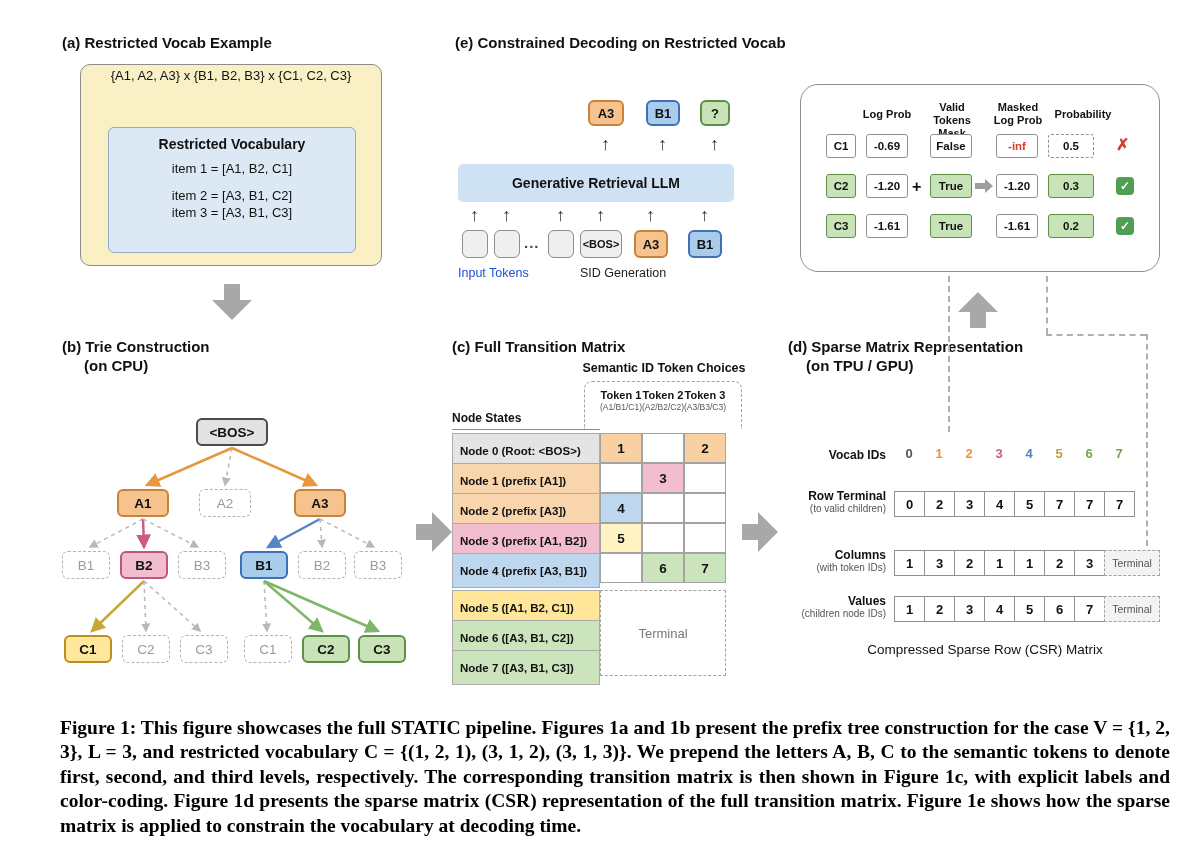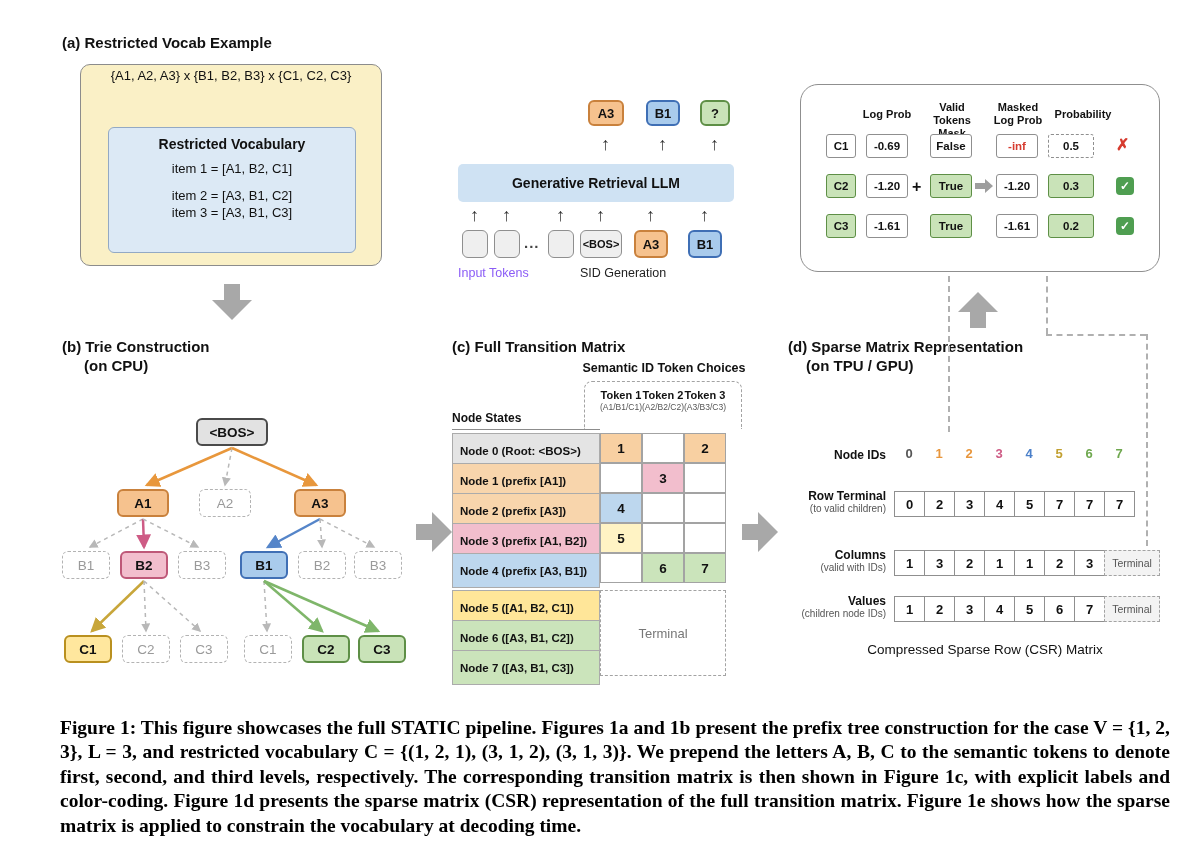--- a/index.html
+++ b/index.html
@@ -195,21 +195,21 @@
 
   <div class="abs" style="left:600px;top:590px;width:126px;height:86px;border:1.5px dashed #A3A3A3;display:flex;align-items:center;justify-content:center;color:#777;font-size:13px">Terminal</div>
 
   <svg class="abs" style="left:742px;top:512px" width="36" height="40">
     <polygon points="0,12 16,12 16,0 36,20 16,40 16,28 0,28" fill="#A8A8A8"></polygon>
   </svg>
 
   <div class="sec-title" style="left:788px;top:338px">(d) Sparse Matrix Representation</div>
   <div class="sec-title" style="left:806px;top:357px">(on TPU / GPU)</div>
 
-  <div class="dlab" style="left:760px;top:448px">Node IDs</div>
+  <div class="dlab" style="left:760px;top:448px">Vocab IDs</div>
   <div class="nid" style="left:894px;color:#555555">0</div>
   <div class="nid" style="left:924px;color:#E8963C">1</div>
   <div class="nid" style="left:954px;color:#E8963C">2</div>
   <div class="nid" style="left:984px;color:#CE5B85">3</div>
   <div class="nid" style="left:1014px;color:#4A7FC9">4</div>
   <div class="nid" style="left:1044px;color:#C2A031">5</div>
   <div class="nid" style="left:1074px;color:#6FA84F">6</div>
   <div class="nid" style="left:1104px;color:#6FA84F">7</div>
 
   <div class="dlab" style="left:760px;top:489px">Row Terminal</div>
@@ -217,21 +217,21 @@
   <div class="dcell" style="left:894px;top:491px">0</div>
   <div class="dcell bg-lorange" style="left:924px;top:491px">2</div>
   <div class="dcell bg-lorange" style="left:954px;top:491px">3</div>
   <div class="dcell bg-pink" style="left:984px;top:491px">4</div>
   <div class="dcell bg-blue" style="left:1014px;top:491px">5</div>
   <div class="dcell bg-paleyellow" style="left:1044px;top:491px">7</div>
   <div class="dcell bg-green" style="left:1074px;top:491px">7</div>
   <div class="dcell bg-green" style="left:1104px;top:491px">7</div>
 
   <div class="dlab" style="left:760px;top:548px">Columns</div>
-  <div class="dnote" style="left:760px;top:562px">(valid with IDs)</div>
+  <div class="dnote" style="left:760px;top:562px">(with token IDs)</div>
   <div class="dcell bg-lorange" style="left:894px;top:550px">1</div>
   <div class="dcell bg-lorange" style="left:924px;top:550px">3</div>
   <div class="dcell bg-pink" style="left:954px;top:550px">2</div>
   <div class="dcell bg-blue" style="left:984px;top:550px">1</div>
   <div class="dcell bg-paleyellow" style="left:1014px;top:550px">1</div>
   <div class="dcell bg-green" style="left:1044px;top:550px">2</div>
   <div class="dcell bg-green" style="left:1074px;top:550px">3</div>
   <div class="term-box" style="left:1104px;top:550px">Terminal</div>
 
   <div class="dlab" style="left:760px;top:594px">Values</div>
@@ -240,20 +240,21 @@
   <div class="dcell bg-lorange" style="left:924px;top:596px">2</div>
   <div class="dcell bg-pink" style="left:954px;top:596px">3</div>
   <div class="dcell bg-blue" style="left:984px;top:596px">4</div>
   <div class="dcell bg-paleyellow" style="left:1014px;top:596px">5</div>
   <div class="dcell bg-green" style="left:1044px;top:596px">6</div>
   <div class="dcell bg-green" style="left:1074px;top:596px">7</div>
   <div class="term-box" style="left:1104px;top:596px">Terminal</div>
 
   <div class="abs" style="left:810px;top:642px;width:350px;text-align:center;font-size:13.5px">Compressed Sparse Row (CSR) Matrix</div>
 
+  <div class="sec-title" style="left:455px;top:34px">(e) Constrained Decoding on Restricted Vocab</div>
 
   <div class="node n-orange" style="left:588px;top:100px;width:36px;height:26px;font-size:13px">A3</div>
   <div class="node n-blue" style="left:646px;top:100px;width:34px;height:26px;font-size:13px">B1</div>
   <div class="node n-green" style="left:700px;top:100px;width:30px;height:26px;font-size:13px">?</div>
 
   <span class="small-arrow" style="left:601px;top:135px">↑</span>
   <span class="small-arrow" style="left:658px;top:135px">↑</span>
   <span class="small-arrow" style="left:710px;top:135px">↑</span>
 
   <div class="abs" style="left:458px;top:164px;width:276px;height:38px;background:#CFE2F3;border-radius:5px;display:flex;align-items:center;justify-content:center;font-weight:bold;font-size:14px">Generative Retrieval LLM</div>
@@ -266,21 +267,21 @@
   <span class="small-arrow" style="left:700px;top:206px">↑</span>
 
   <div class="tok" style="left:462px;width:26px"></div>
   <div class="tok" style="left:494px;width:26px"></div>
   <div class="abs" style="left:524px;top:234px;font-size:15px;color:#444;letter-spacing:1px;font-weight:bold">...</div>
   <div class="tok" style="left:548px;width:26px"></div>
   <div class="tok" style="left:580px;width:42px">&lt;BOS&gt;</div>
   <div class="node n-orange" style="left:634px;top:230px;width:34px;height:28px;font-size:13px">A3</div>
   <div class="node n-blue" style="left:688px;top:230px;width:34px;height:28px;font-size:13px">B1</div>
 
-  <div class="abs" style="left:458px;top:266px;font-size:12.5px;color:#8b5cf6">Input Tokens</div>
+  <div class="abs" style="left:458px;top:266px;font-size:12.5px;color:#1d4ed8">Input Tokens</div>
   <div class="abs" style="left:580px;top:266px;font-size:12.5px;color:#222">SID Generation</div>
 
   <div class="abs" style="left:800px;top:84px;width:360px;height:188px;border:1.5px solid #8F8F8F;border-radius:18px;background:#fff"></div>
 
   <div class="bub-h" style="left:858px;top:108px;width:58px">Log Prob</div>
   <div class="bub-h" style="left:920px;top:101px;width:64px">Valid
 Tokens Mask</div>
   <div class="bub-h" style="left:988px;top:101px;width:60px">Masked
 Log Prob</div>
   <div class="bub-h" style="left:1050px;top:108px;width:66px">Probability</div>

